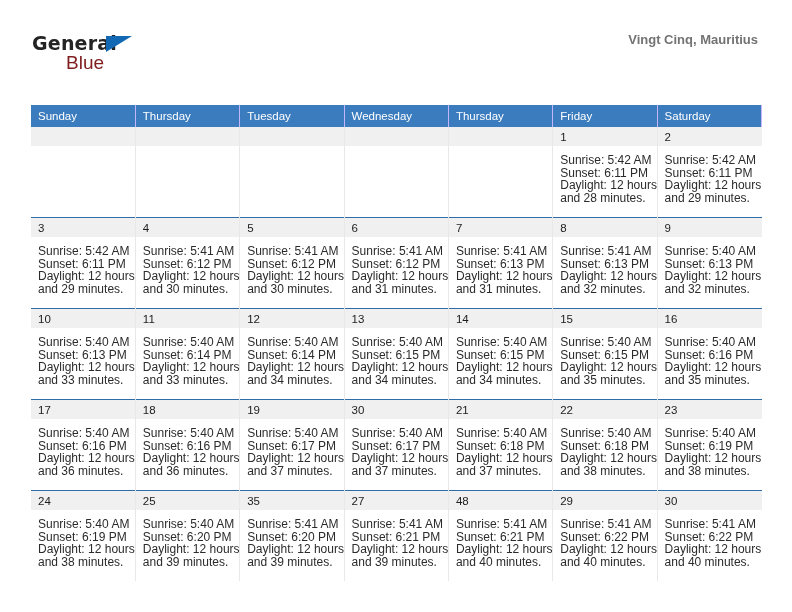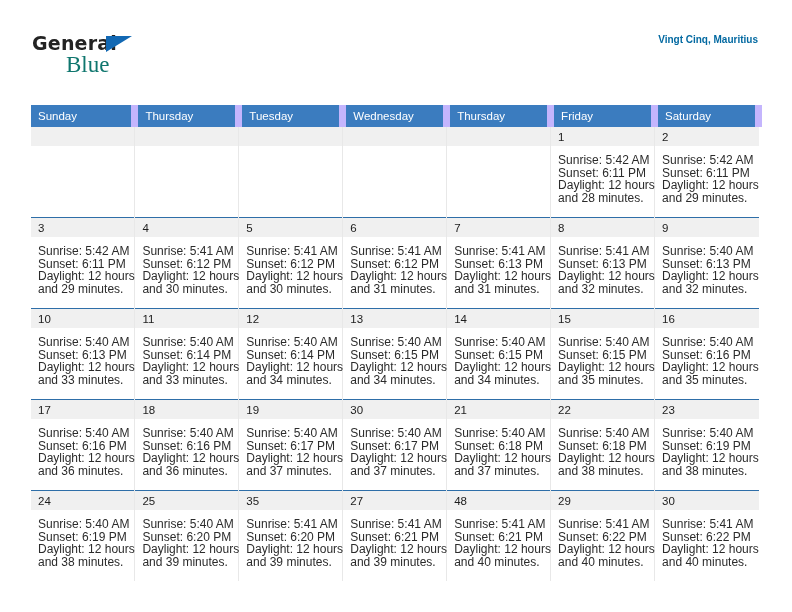--- a/index.html
+++ b/index.html
@@ -52,42 +52,42 @@
     top: 4px;
     width: 0;
     height: 0;
     border-left: 26px solid #1268b3;
     border-bottom: 16px solid transparent;
   }
   .logo-blue {
     position: absolute;
     left: 34px;
     top: 20px;
-    font-size: 23px;
-    color: #0f766e;
-    font-family: Liberation Serif, serif;
+    font-size: 19px;
+    color: #7f1d1d;
+    font-family: Liberation Sans, sans-serif;
     font-weight: 400;
   }
   .title-block {
     position: absolute;
     right: 34px;
     top: 26px;
     text-align: right;
   }
   .cal-title {
     font-size: 25px;
     color: #1a1a1a;
     font-weight: 400;
     line-height: 30px;
     white-space: nowrap;
   }
   .cal-subtitle {
     margin-top: 6px;
-    font-size: 10px;
-    color: #0369a1;
+    font-size: 13px;
+    color: #737373;
     font-weight: 700;
     line-height: 16px;
     white-space: nowrap;
   }
 
   
   .calendar {
     position: absolute;
     left: 31px;
     top: 105px;
@@ -97,21 +97,21 @@
   }
   .calendar th {
     background: #3b7cbf;
     color: #ffffff;
     font-size: 11.5px;
     font-weight: 400;
     text-align: left;
     padding: 5px 0 5px 7px;
     height: 19px;
     box-sizing: border-box;
-    border-right: 7px solid #c4b5fd;
+    border-right: 1px solid #c4b5fd;
   }
   .calendar td {
     vertical-align: top;
     padding: 0;
     border-top: 1px solid #2e6ea8;
     border-right: 1px solid #e8e8e8;
     background: #ffffff;
     height: 90px;
     box-sizing: border-box;
   }

